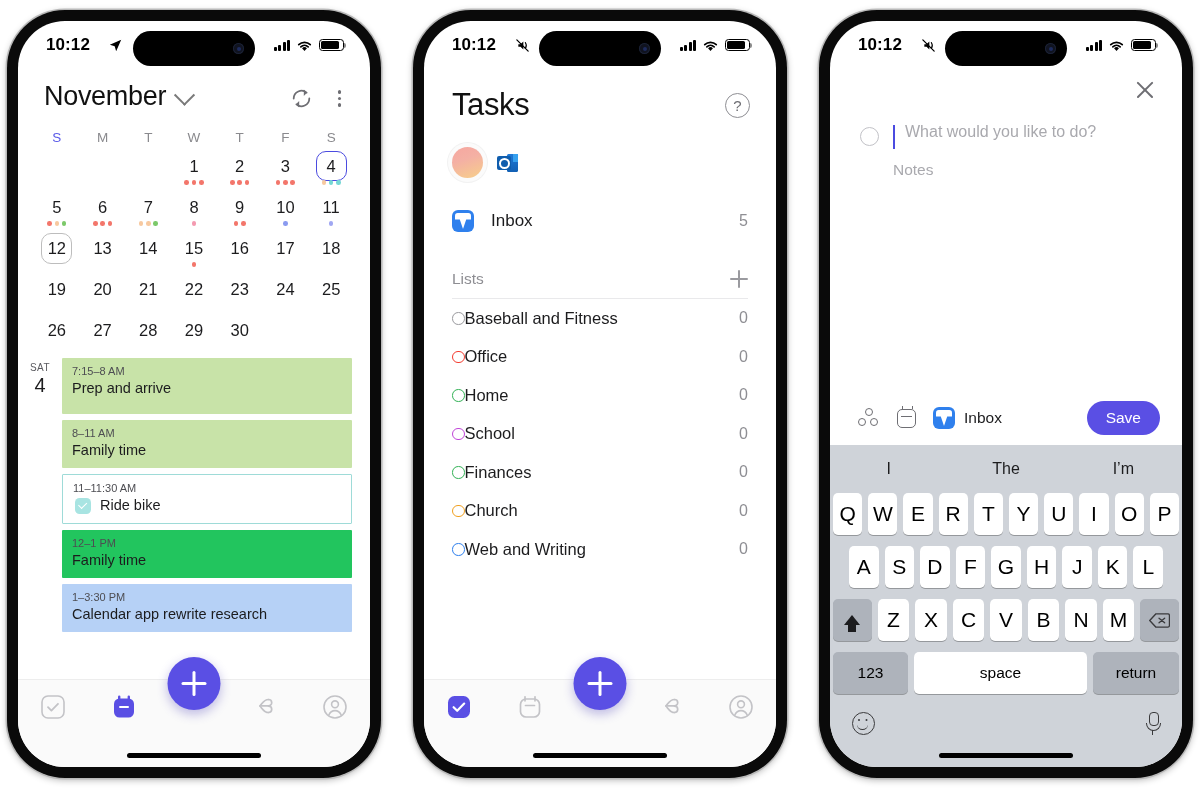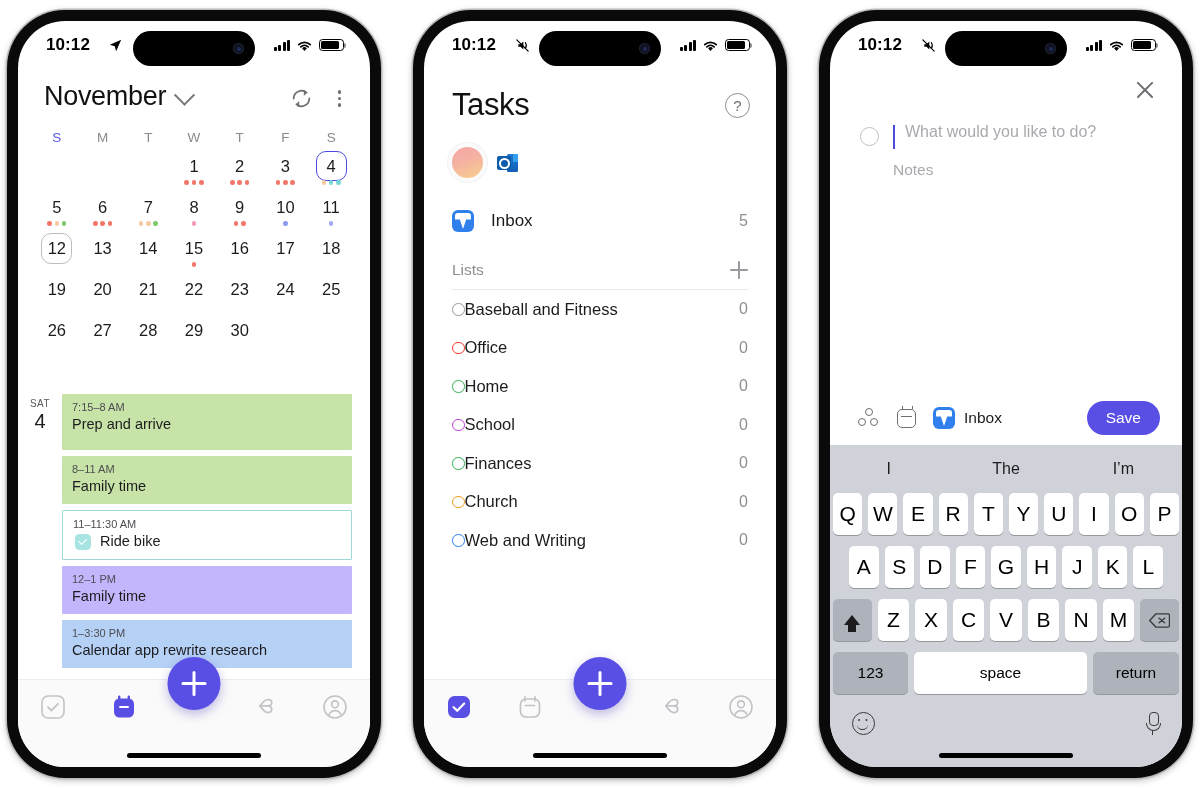--- a/index.html
+++ b/index.html
@@ -116,21 +116,21 @@
     font-size: 16.5px; color: #1c1c1e; line-height: 21px;
     width: 31px; height: 31px; display:flex; align-items:center; justify-content:center;
     border-radius: 10px;
   }
   .dnum.today { border: 1.6px solid #4b4be0; }
   .dnum.ring  { border: 1.4px solid #bdbdbd; }
   .ddots { display: flex; gap: 2.7px; margin-top: -1px; height: 6px; }
   .ddots b { width: 4.6px; height: 4.6px; border-radius: 50%; display: block; }
 
   .evt-wrap {
-    margin-top: 36px; padding: 8px 18px 0 0;
+    margin-top: 0; padding: 8px 18px 0 0;
     position: relative; height: 330px; overflow: hidden;
   }
   .evt-row { display: flex; }
   .evt-daycol { width: 44px; flex: 0 0 44px; text-align: center; padding-top: 4px; }
   .evt-dow { font-size: 10px; color: #5a5a5f; letter-spacing: .4px; }
   .evt-dnum { font-size: 20px; color: #1c1c1e; line-height: 22px; margin-top: 1px; }
   .evt-col { flex: 1 1 auto; display: flex; flex-direction: column; gap: 6px; }
   .evt {
     border-radius: 1px; padding: 6px 10px 8px 10px;
   }
@@ -216,21 +216,21 @@
   .inbox-ico::after{
     content:""; position:absolute; left:3px; right:3px; top:3px; bottom:3px;
     background:#fff;
     border-radius: 3px 3px 9px 9px;
     clip-path: polygon(0 0,100% 0,100% 40%,70% 40%,50% 100%,30% 40%,0 40%);
   }
   .inbox-label { font-size: 17px; color: #1c1c1e; }
   .row-count { margin-left: auto; font-size: 16px; color: #8e8e93; }
 
   .lists-head {
-    display: flex; align-items: center; padding: 0 28px; margin-top: 19px; height: 26px;
+    display: flex; align-items: center; padding: 0 28px; margin-top: 28px; height: 26px;
   }
   .lists-head span { font-size: 15.5px; color: #8e8e93; }
   .plus-sm {
     margin-left: auto; position: relative; width: 18px; height: 18px;
   }
   .plus-sm::before, .plus-sm::after{
     content:""; position:absolute; background:#9a9a9f; border-radius:1px;
   }
   .plus-sm::before{ left:0; top:8px; width:18px; height:1.6px; }
   .plus-sm::after { top:0; left:8px; height:18px; width:1.6px; }
@@ -613,21 +613,21 @@
                 <div class="t">8–11 AM</div>
                 <div class="n">Family time</div>
               </div>
               <div class="evt task">
                 <div class="t">11–11:30 AM</div>
                 <div class="n">
                   <span class="tick"></span>
                   <span>Ride bike</span>
                 </div>
               </div>
-              <div class="evt" style="background: #c4b5fd;">
+              <div class="evt" style="background: #22c55e;">
                 <div class="t">12–1 PM</div>
                 <div class="n">Family time</div>
               </div>
               <div class="evt" style="background: rgb(182, 209, 246);">
                 <div class="t">1–3:30 PM</div>
                 <div class="n">Calendar app rewrite research</div>
               </div>
             </div>
         </div>
       </div>

